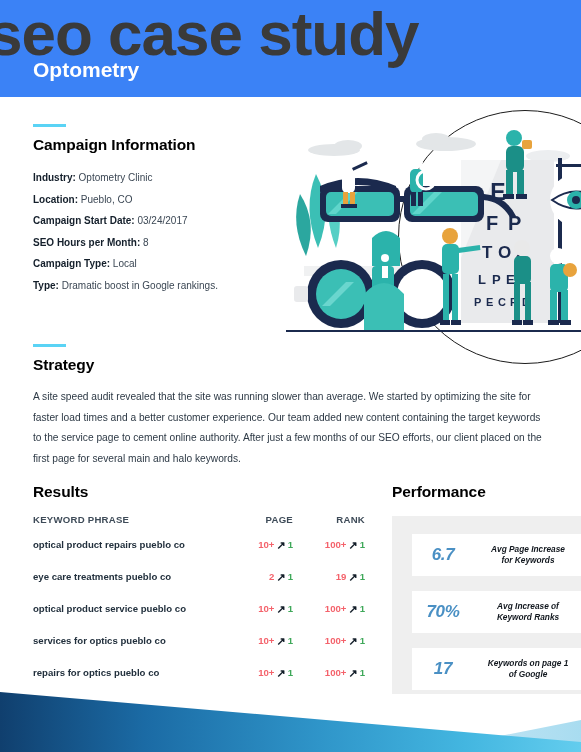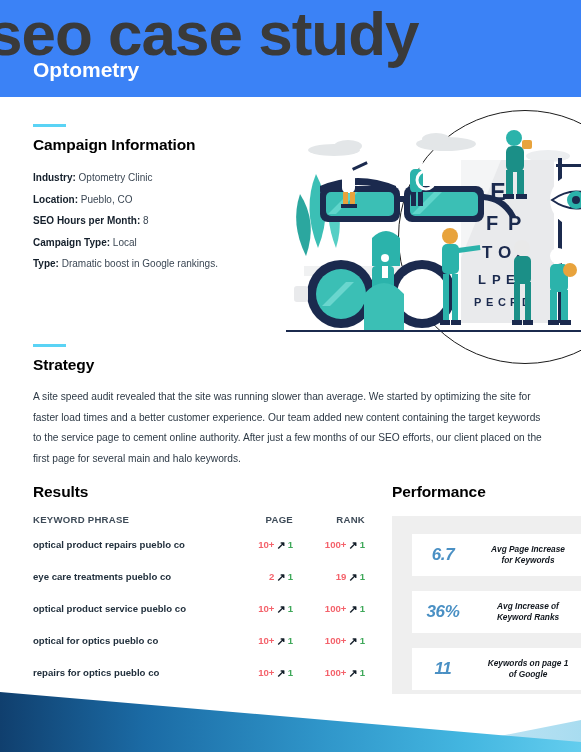--- a/index.html
+++ b/index.html
@@ -364,20 +364,24 @@
 
   <div class="campaign-row">
     <span class="k">Industry:</span>
     <span class="v">Optometry Clinic</span>
   </div>
   <div class="campaign-row">
     <span class="k">Location:</span>
     <span class="v">Pueblo, CO</span>
   </div>
   <div class="campaign-row">
+    <span class="k">Campaign Start Date:</span>
+    <span class="v">03/24/2017</span>
+  </div>
+  <div class="campaign-row">
     <span class="k">SEO Hours per Month:</span>
     <span class="v">8</span>
   </div>
   <div class="campaign-row">
     <span class="k">Campaign Type:</span>
     <span class="v">Local</span>
   </div>
   <div class="campaign-row">
     <span class="k">Type:</span>
     <span class="v">Dramatic boost in Google rankings.</span>
@@ -422,21 +426,21 @@
       <tr>
         <td>optical product service pueblo co</td>
         <td class="num">
           <span class="val-before">10+</span><span class="arrow-up">↗</span><span class="val-after">1</span>
         </td>
         <td class="num">
           <span class="val-before">100+</span><span class="arrow-up">↗</span><span class="val-after">1</span>
         </td>
       </tr>
       <tr>
-        <td>optical for optics pueblo co</td>
+        <td>services for optics pueblo co</td>
         <td class="num">
           <span class="val-before">10+</span><span class="arrow-up">↗</span><span class="val-after">1</span>
         </td>
         <td class="num">
           <span class="val-before">100+</span><span class="arrow-up">↗</span><span class="val-after">1</span>
         </td>
       </tr>
       <tr>
         <td>repairs for optics pueblo co</td>
         <td class="num">
@@ -454,28 +458,28 @@
   <h2 class="section-heading">Performance</h2>
   <div class="perf-panel">
     <div class="perf-card c1">
       <div class="perf-value">6.7</div>
       <div class="perf-label">
         <span>Avg Page Increase</span><br>
         <span>for Keywords</span>
       </div>
     </div>
     <div class="perf-card c2">
-      <div class="perf-value">36%</div>
+      <div class="perf-value">70%</div>
       <div class="perf-label">
         <span>Avg Increase of</span><br>
         <span>Keyword Ranks</span>
       </div>
     </div>
     <div class="perf-card c3">
-      <div class="perf-value">11</div>
+      <div class="perf-value">17</div>
       <div class="perf-label">
         <span>Keywords on page 1</span><br>
         <span>of Google</span>
       </div>
     </div>
   </div>
 </div>
 
 <div class="wave">
   <svg width="581" height="72" viewBox="0 0 581 72" preserveAspectRatio="none" xmlns="http://www.w3.org/2000/svg">

